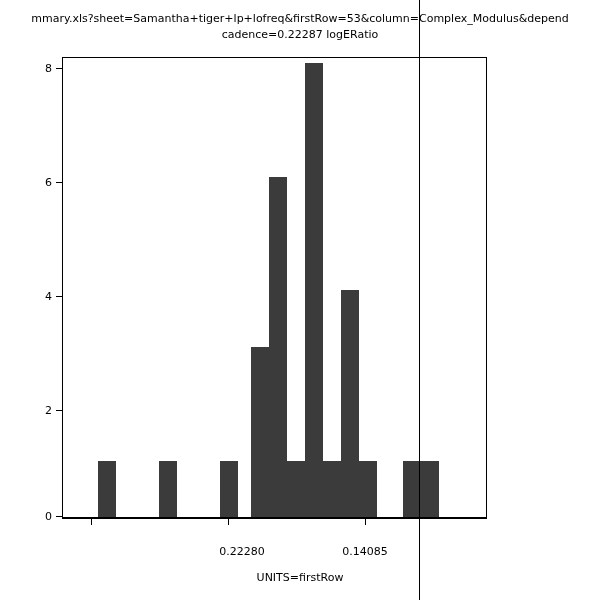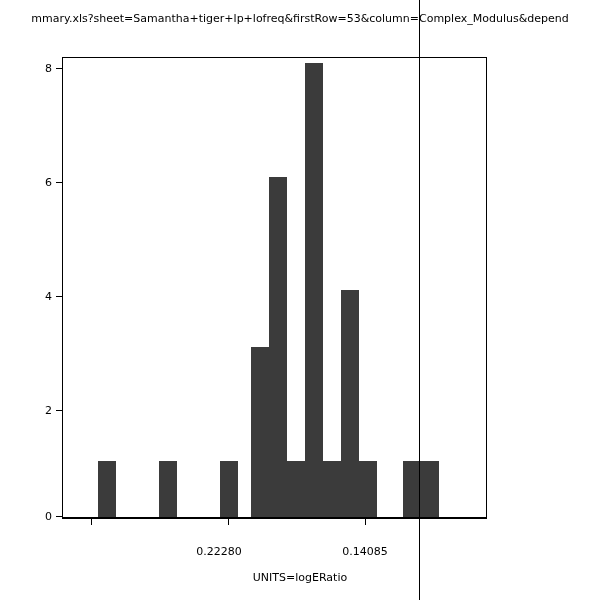--- a/index.html
+++ b/index.html
@@ -106,20 +106,21 @@
     height: 1px;
     background: #000;
   }
 </style>
 </head>
 <body>
 
 <div id="stage">
 
   <div class="title-line" id="title1">mmary.xls?sheet=Samantha+tiger+lp+lofreq&amp;firstRow=53&amp;column=Complex_Modulus&amp;depend</div>
+  <div class="title-line" id="title2">cadence=0.22287 logERatio</div>
 
   <div class="ytick-label" style="top:510px;left:0;">0</div>
   <div class="ytick-label" style="top:404px;left:0;">2</div>
   <div class="ytick-label" style="top:290px;left:0;">4</div>
   <div class="ytick-label" style="top:176px;left:0;">6</div>
   <div class="ytick-label" style="top:62px;left:0;">8</div>
 
   <div class="ytick-mark" style="top:516px;left:56px;"></div>
   <div class="ytick-mark" style="top:410px;left:56px;"></div>
   <div class="ytick-mark" style="top:296px;left:56px;"></div>
@@ -141,20 +142,20 @@
       <div class="bar" style="left:340px; width:18px; height:57px;"></div>
       <div class="bar" style="left:358px; width:18px; height:57px;"></div>
     </div>
     <div id="baseline" style="left:0;right:0;bottom:0;"></div>
   </div>
 
   <div class="xtick-mark" style="top:519px;left:91px;"></div>
   <div class="xtick-mark" style="top:519px;left:228px;"></div>
   <div class="xtick-mark" style="top:519px;left:365px;"></div>
 
-  <div class="xtick-label" style="top:545px;left:179px;">0.22280</div>
+  <div class="xtick-label" style="top:545px;left:202px;">0.22280</div>
   <div class="xtick-label" style="top:545px;left:325px;">0.14085</div>
 
-  <div id="xaxis-title">UNITS=logERatio</div>
+  <div id="xaxis-title">UNITS=firstRow</div>
 
   <div id="cursor-line" style="left:419px;height:600px;"></div>
 
 </div>
 
 </body></html>

